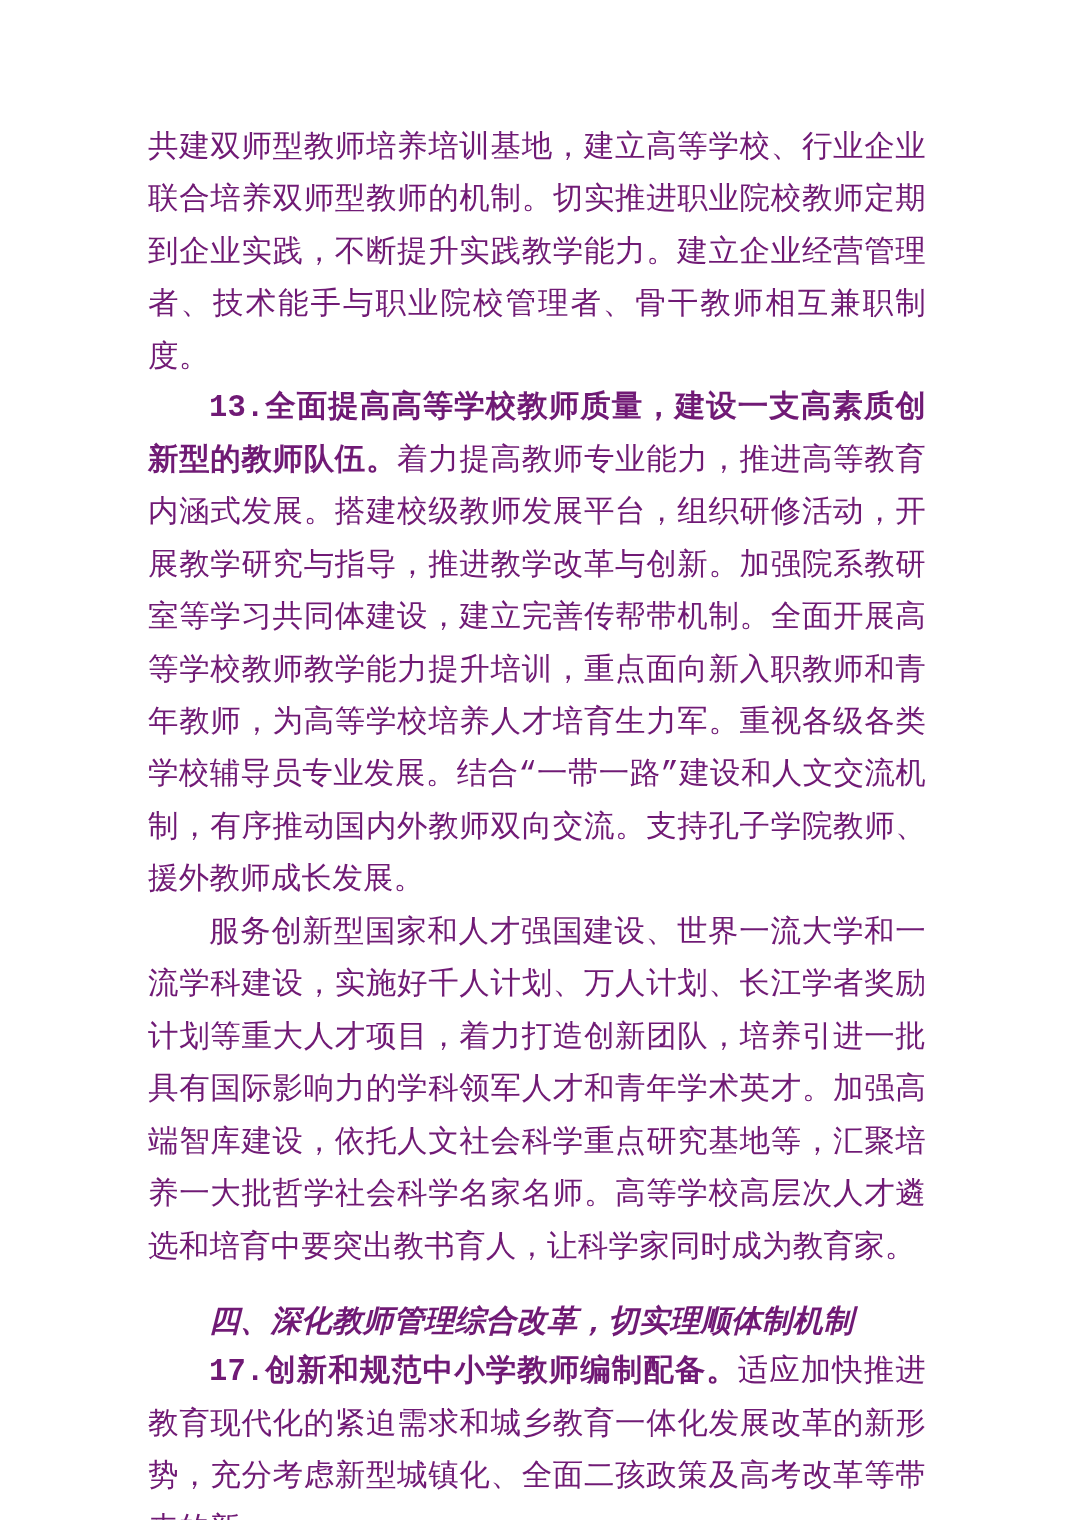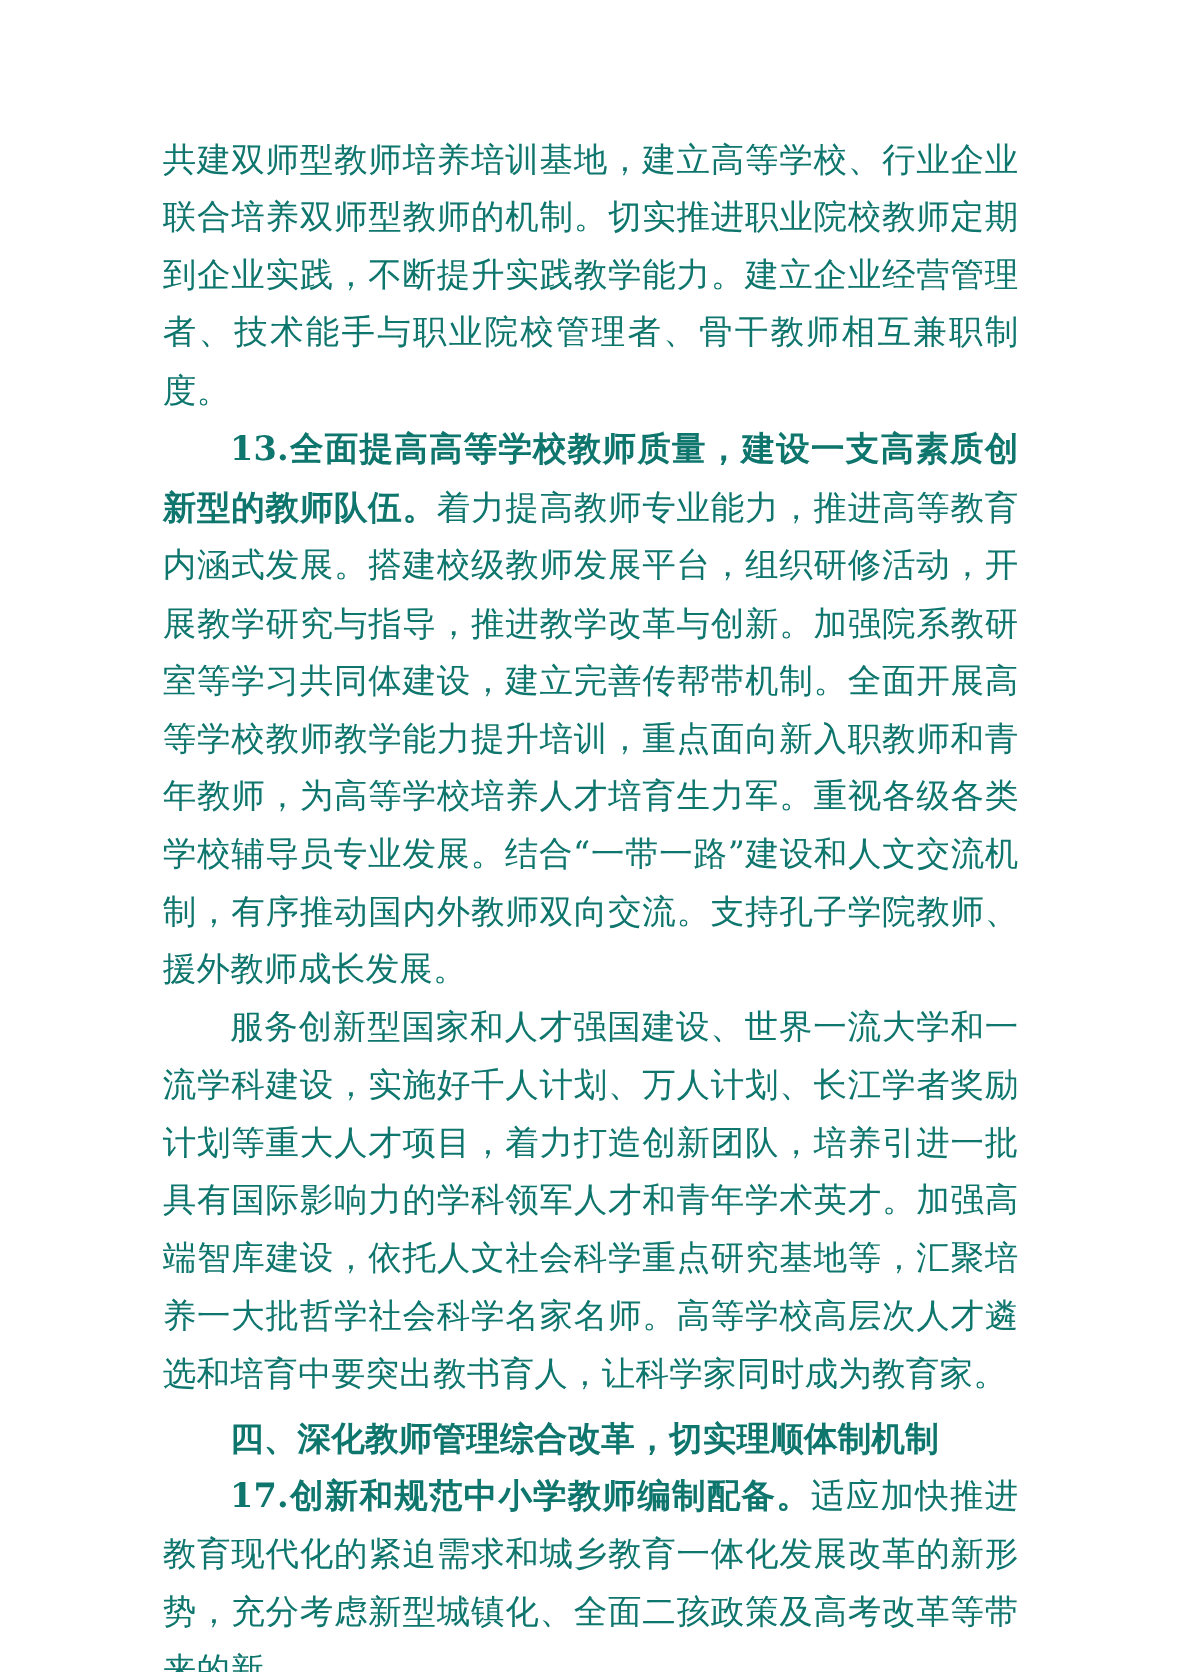--- a/index.html
+++ b/index.html
@@ -8,46 +8,48 @@
     background: #ffffff;
   }
   .page {
     width: 1074px;
     height: 1520px;
     background: #ffffff;
     position: relative;
     box-sizing: border-box;
     padding: 120px 148px 60px 148px;
     font-family: "DejaVu Serif", "Liberation Serif", serif;
-    color: #0f766e;
+    color: #701a75;
     overflow: hidden;
   }
   .doc-body {
     font-size: 30.5px;
     line-height: 1.72;
     text-align: justify;
     text-justify: inter-ideograph;
     letter-spacing: 0.2px;
   }
   p {
     margin: 0 0 0 0;
   }
   .indent {
     text-indent: 2em;
+    font-family: Liberation Mono, monospace;
   }
   .noindent {
     text-indent: 0;
   }
   .bold {
     font-weight: 700;
   }
   .center-head {
     text-indent: 2em;
     font-weight: 700;
-    margin-top: 6px;
+    margin-top: 20px;
+    font-style: italic;
   }
 </style>
 </head>
 <body>
 
 <div class="page">
   <div class="doc-body">
 
     <p class="noindent"><span>共建双师型教师培养培训基地，建立高等学校、行业企业联合培养双师型教师的机制。切实推进职业院校教师定期到企业实践，不断提升实践教学能力。建立企业经营管理者、技术能手与职业院校管理者、骨干教师相互兼职制度。</span></p>
 

